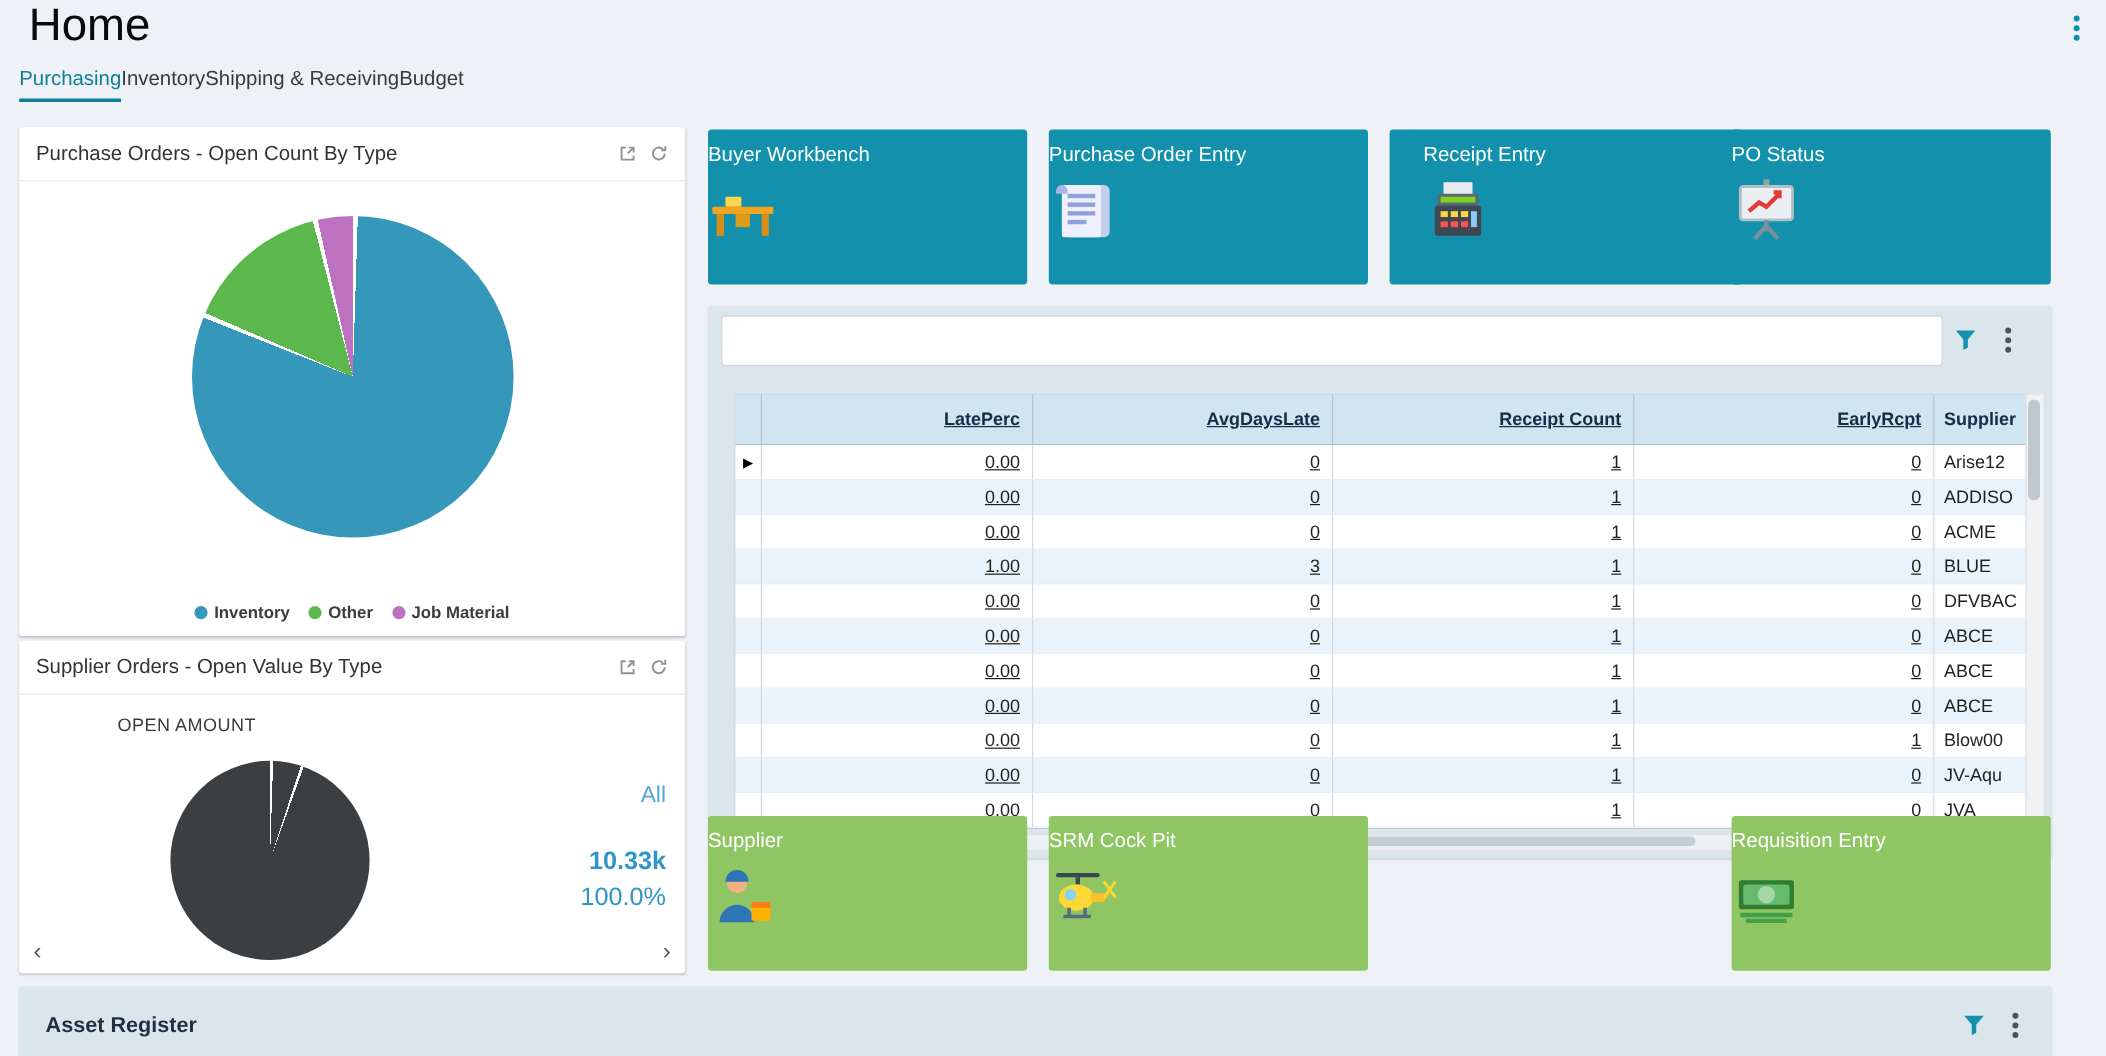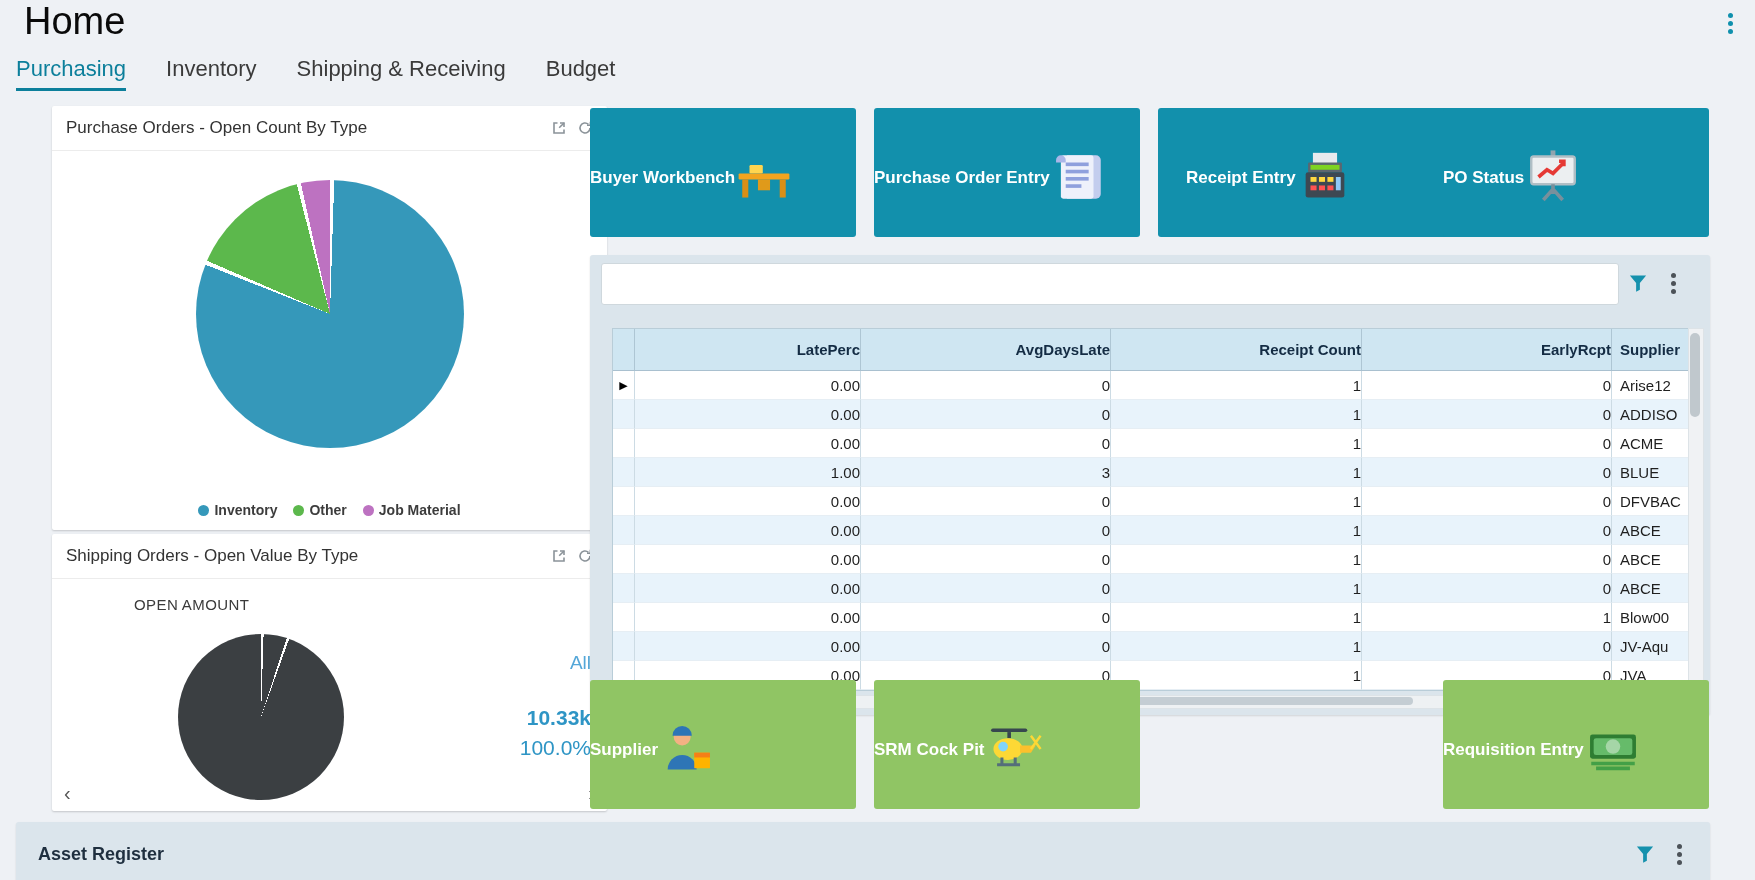--- a/index.html
+++ b/index.html
@@ -12,26 +12,26 @@
   #app{position:relative;width:1755px;height:880px;}
 
   
   .page-title{position:absolute;left:24px;top:0px;font-size:38px;font-weight:400;color:#0a0a0a;}
   .page-kebab{position:absolute;right:16px;top:10px;width:18px;height:26px;cursor:pointer;}
   .dot{width:5px;height:5px;border-radius:50%;margin:3px auto;}
   .dot.teal{background:#0f90ad;}
   .dot.gray{background:#4c5258;}
 
   
-  .tabs{position:absolute;left:16px;top:56px;display:flex;gap:40px;font-size:22px;justify-content:center;}
+  .tabs{position:absolute;left:16px;top:56px;display:flex;font-size:17px;justify-content:center;}
   .tab{padding-bottom:9px;color:#3a3a3a;cursor:pointer;}
   .tab.active{color:#0c7f9b;box-shadow:inset 0 -3px 0 #0c7f9b;}
 
   
-  .card{position:absolute;background:#fff;box-shadow:0 1px 2px rgba(0,0,0,.18);border-radius:2px;margin-left:36px;}
+  .card{position:absolute;background:#fff;box-shadow:0 1px 2px rgba(0,0,0,.18);border-radius:2px;}
   .card-1{left:16px;top:106px;width:555px;height:424px;}
   .card-2{left:16px;top:534px;width:555px;height:277px;}
   .card-head{height:44px;display:flex;align-items:center;justify-content:space-between;
              padding:0 14px;border-bottom:1px solid #ececec;}
   .card-title{font-size:17px;color:#333;}
   .card-head-icons{display:flex;gap:10px;align-items:center;}
   .mini-icon{width:16px;height:16px;cursor:pointer;}
 
   .pie-count{position:absolute;left:144px;top:74px;width:268px;height:268px;border-radius:50%;}
   .legend{position:absolute;left:0;right:0;bottom:12px;display:flex;justify-content:center;gap:16px;}
@@ -42,21 +42,21 @@
   .open-amount-label{position:absolute;left:82px;top:62px;font-size:15px;color:#3a3a3a;letter-spacing:.4px;}
   .pie-value{position:absolute;left:126px;top:100px;width:166px;height:166px;border-radius:50%;}
   .all-link{position:absolute;right:16px;top:118px;font-size:19px;color:#54a7d8;cursor:pointer;}
   .total-value{position:absolute;right:16px;top:172px;font-size:21px;font-weight:700;color:#2e95c5;}
   .total-percent{position:absolute;right:16px;top:202px;font-size:21px;font-weight:400;color:#2e95c5;}
   .carousel-prev{position:absolute;left:12px;bottom:6px;font-size:20px;color:#555;cursor:pointer;}
   .carousel-next{position:absolute;right:12px;bottom:6px;font-size:20px;color:#555;cursor:pointer;}
 
   
   .tile{position:absolute;width:266px;height:129px;border-radius:3px;cursor:pointer;
-        display:flex;flex-direction:row;align-items:center;z-index:5;font-weight:bold;}
+        display:flex;flex-direction:column;align-items:flex-start;z-index:5;}
   .tile.teal{top:108px;background:#1290ac;}
   .tile.green{top:680px;background:#90c564;}
   .tile-label{margin-top:11px;font-size:17px;color:#fff;}
   .tile-icon{margin-top:8px;width:58px;height:58px;}
   .t1{left:590px;} .t2{left:874px;} .t3{left:1158px;padding-left:28px;} .t4{left:1443px;}
 
   
   .grid-panel{position:absolute;left:590px;top:255px;width:1120px;height:460px;
               background:#dbe5ec;border-radius:3px;box-shadow:0 1px 2px rgba(0,0,0,.12);}
   .search-input{position:absolute;left:11px;top:8px;width:996px;height:40px;background:#fff;
@@ -66,21 +66,21 @@
   .panel-kebab{position:absolute;left:1076px;top:15px;width:14px;height:26px;cursor:pointer;}
 
   .grid{position:absolute;left:22px;top:73px;width:1076px;border:1px solid #b9cdd8;background:#fff;}
   .grid-head{display:flex;height:41px;background:#cfe6f2;border-bottom:1px solid #a9c0cf;}
   .grid-row{display:flex;height:29px;background:#fff;}
   .grid-row.alt{background:#e8f3fb;}
   .cell{box-sizing:border-box;border-right:1px solid #ccdbe4;overflow:hidden;white-space:nowrap;
         font-size:15px;color:#1f1f1f;display:flex;align-items:center;}
   .grid-row .cell{border-bottom:1px solid #e6eef4;}
   .cell.h{font-weight:700;color:#142c44;border-right:1px solid #aec6d4;}
-  .cell.num{justify-content:flex-end;}
+  .cell.num{justify-content:flex-end;padding-right:10px;text-decoration:underline;}
   .cell.text{justify-content:flex-start;padding-left:8px;}
   .c-sel{width:22px;justify-content:center;padding:0;font-size:11px;color:#000;}
   .c0{width:226px;} .c1{width:250px;} .c2{width:251px;} .c3{width:250px;} .c4{flex:1;}
 
   .vscroll{position:absolute;left:1098px;top:73px;width:14px;height:361px;background:#f0f2f4;border:1px solid #dde3e7;}
   .vthumb{position:absolute;left:1px;top:4px;width:10px;height:84px;background:#c0c8cd;border-radius:5px;}
   .hscroll{position:absolute;left:22px;top:440px;width:1076px;height:12px;background:#eef1f3;border:1px solid #dde3e7;}
   .hthumb{position:absolute;left:280px;top:1px;width:520px;height:8px;background:#c4cdd3;border-radius:4px;}
 
   
@@ -140,21 +140,21 @@
       </div>
       <div class="legend-item">
         <span class="legend-dot" style="background: rgb(189, 114, 193);"></span>
         <span class="legend-label">Job Material</span>
       </div>
     </div>
   </div>
 
   <div class="card card-2">
     <div class="card-head">
-      <div class="card-title">Shipping Orders - Open Value By Type</div>
+      <div class="card-title">Supplier Orders - Open Value By Type</div>
       <div class="card-head-icons">
         <span class="mini-icon">
           <svg viewBox="0 0 16 16" width="16" height="16">
               <path d="M6.5 3H3v10h10V9.5" fill="none" stroke="#8b9399" stroke-width="1.6"></path>
               <path d="M9 3h4v4" fill="none" stroke="#8b9399" stroke-width="1.6"></path>
               <path d="M13 3L8.2 7.8" stroke="#8b9399" stroke-width="1.6"></path>
             </svg>
         </span>
         <span class="mini-icon">
           <svg viewBox="0 0 16 16" width="16" height="16">

